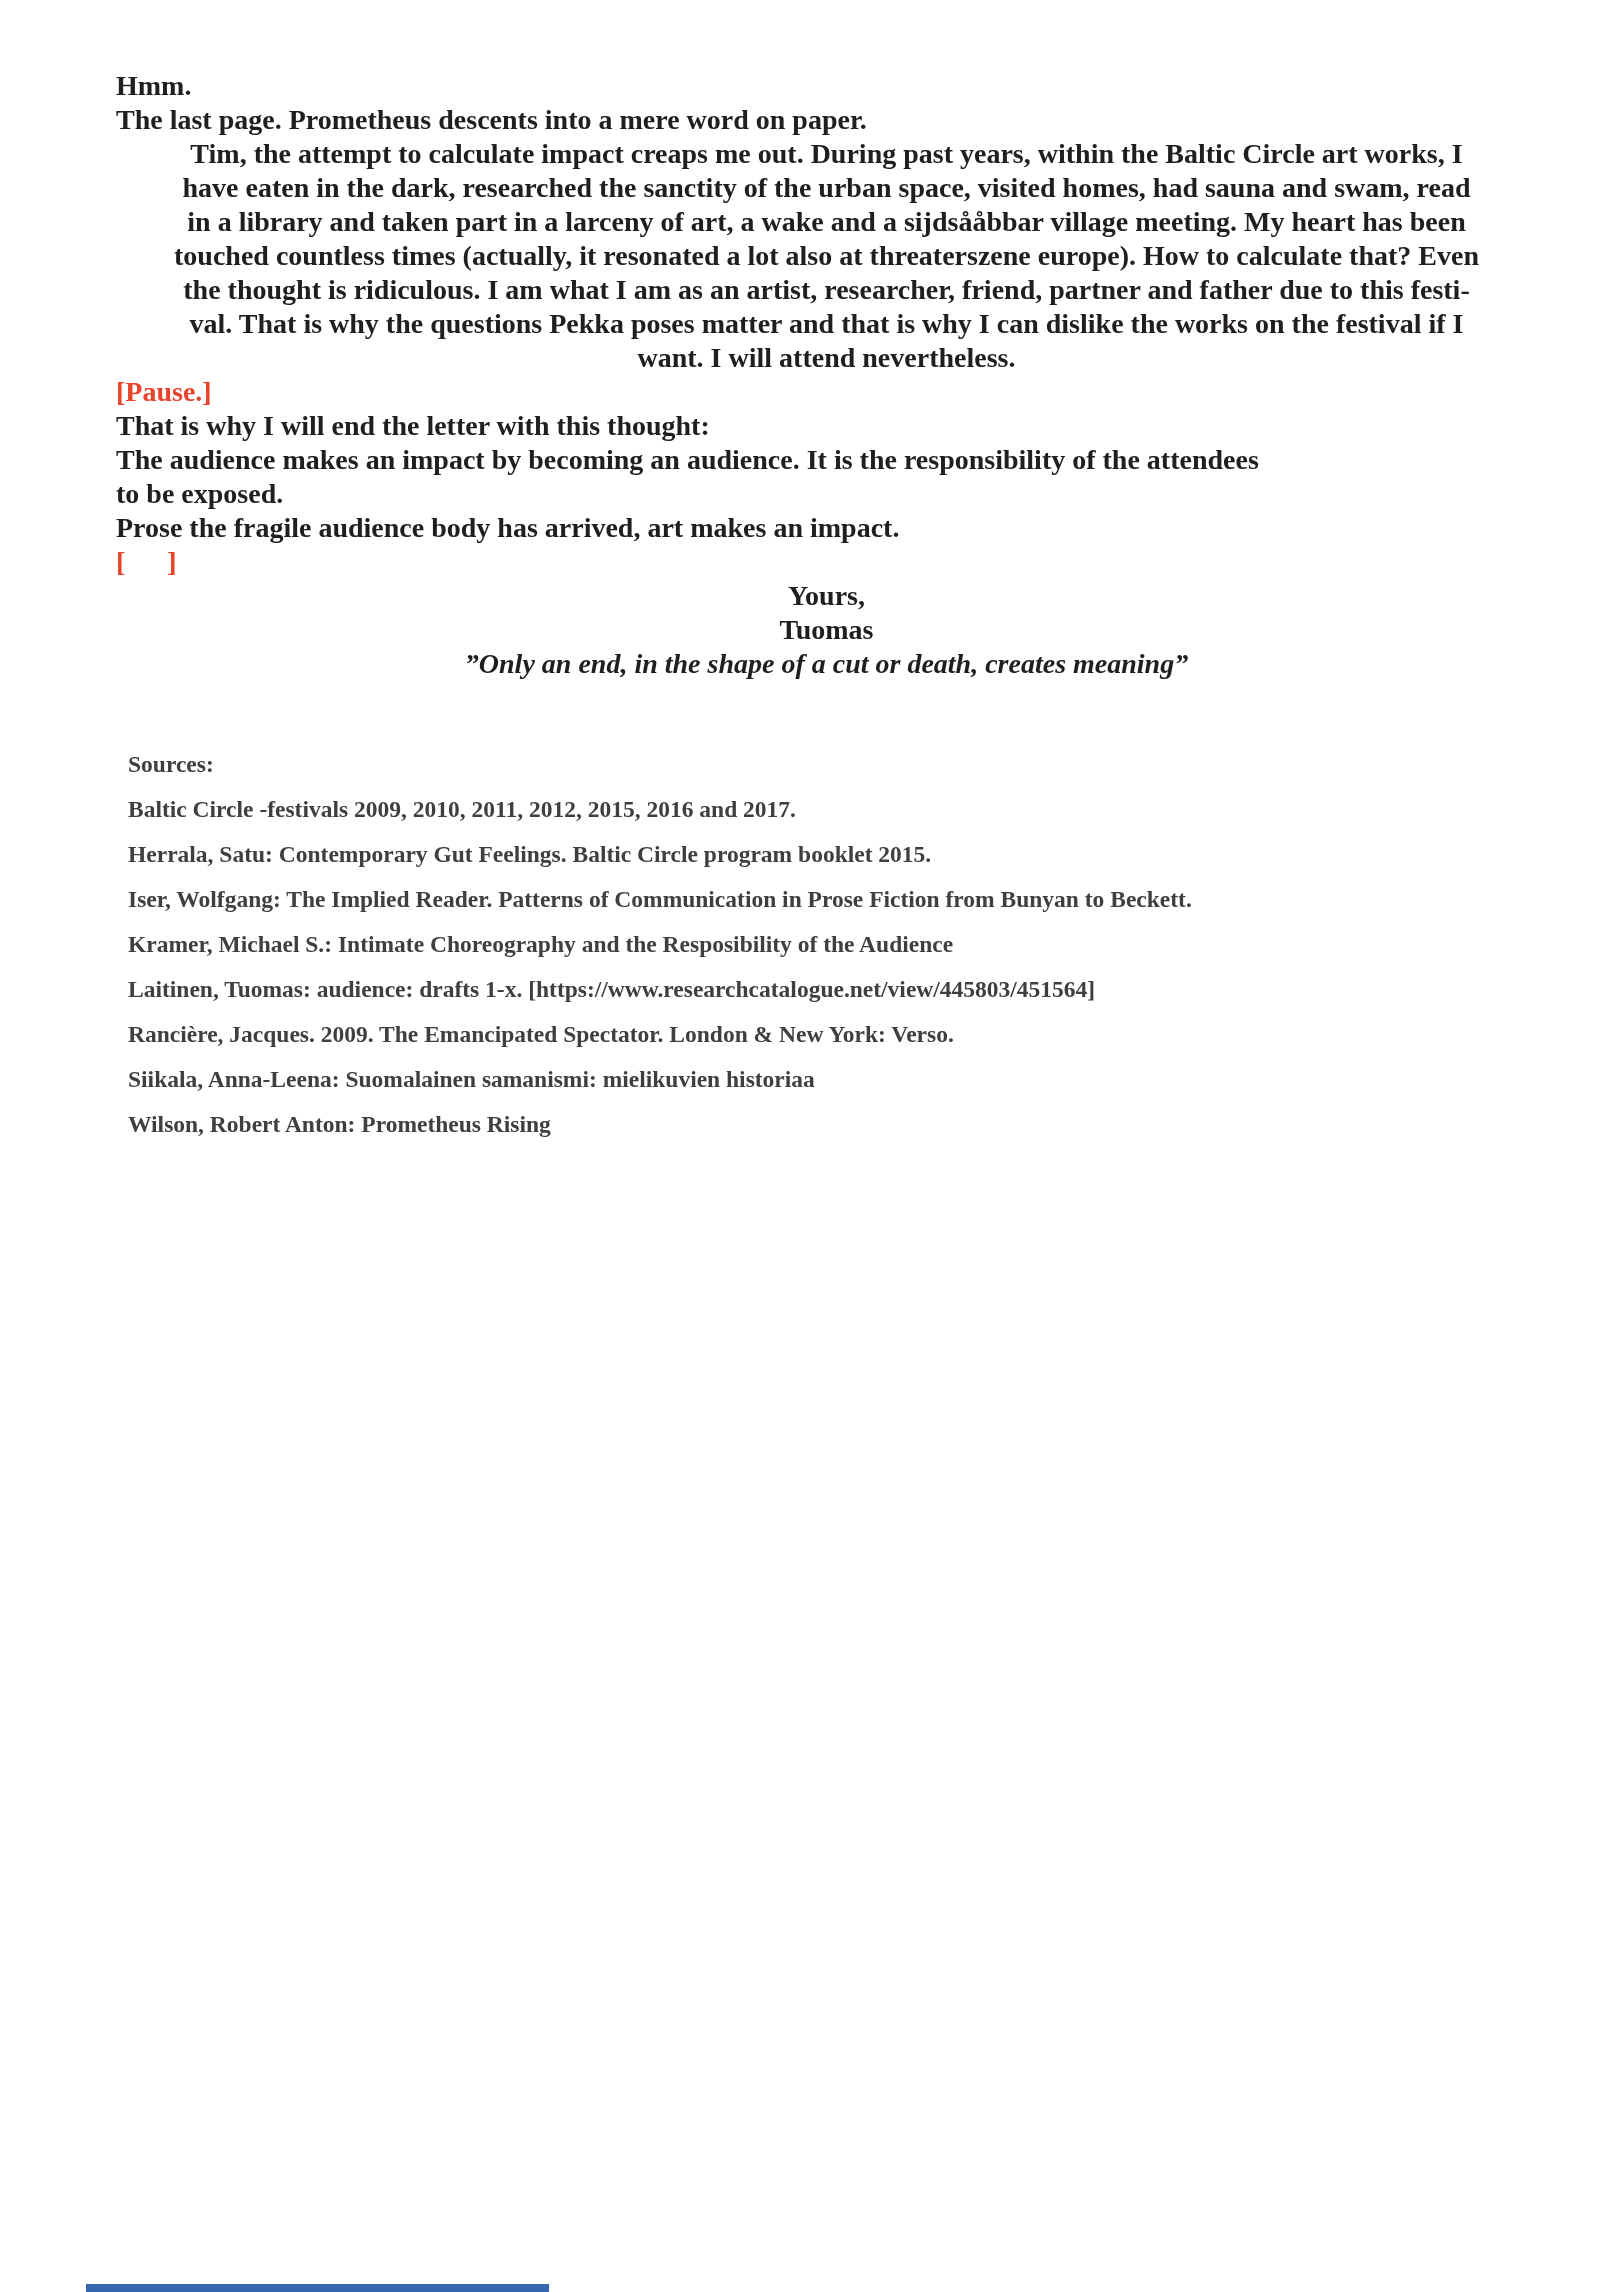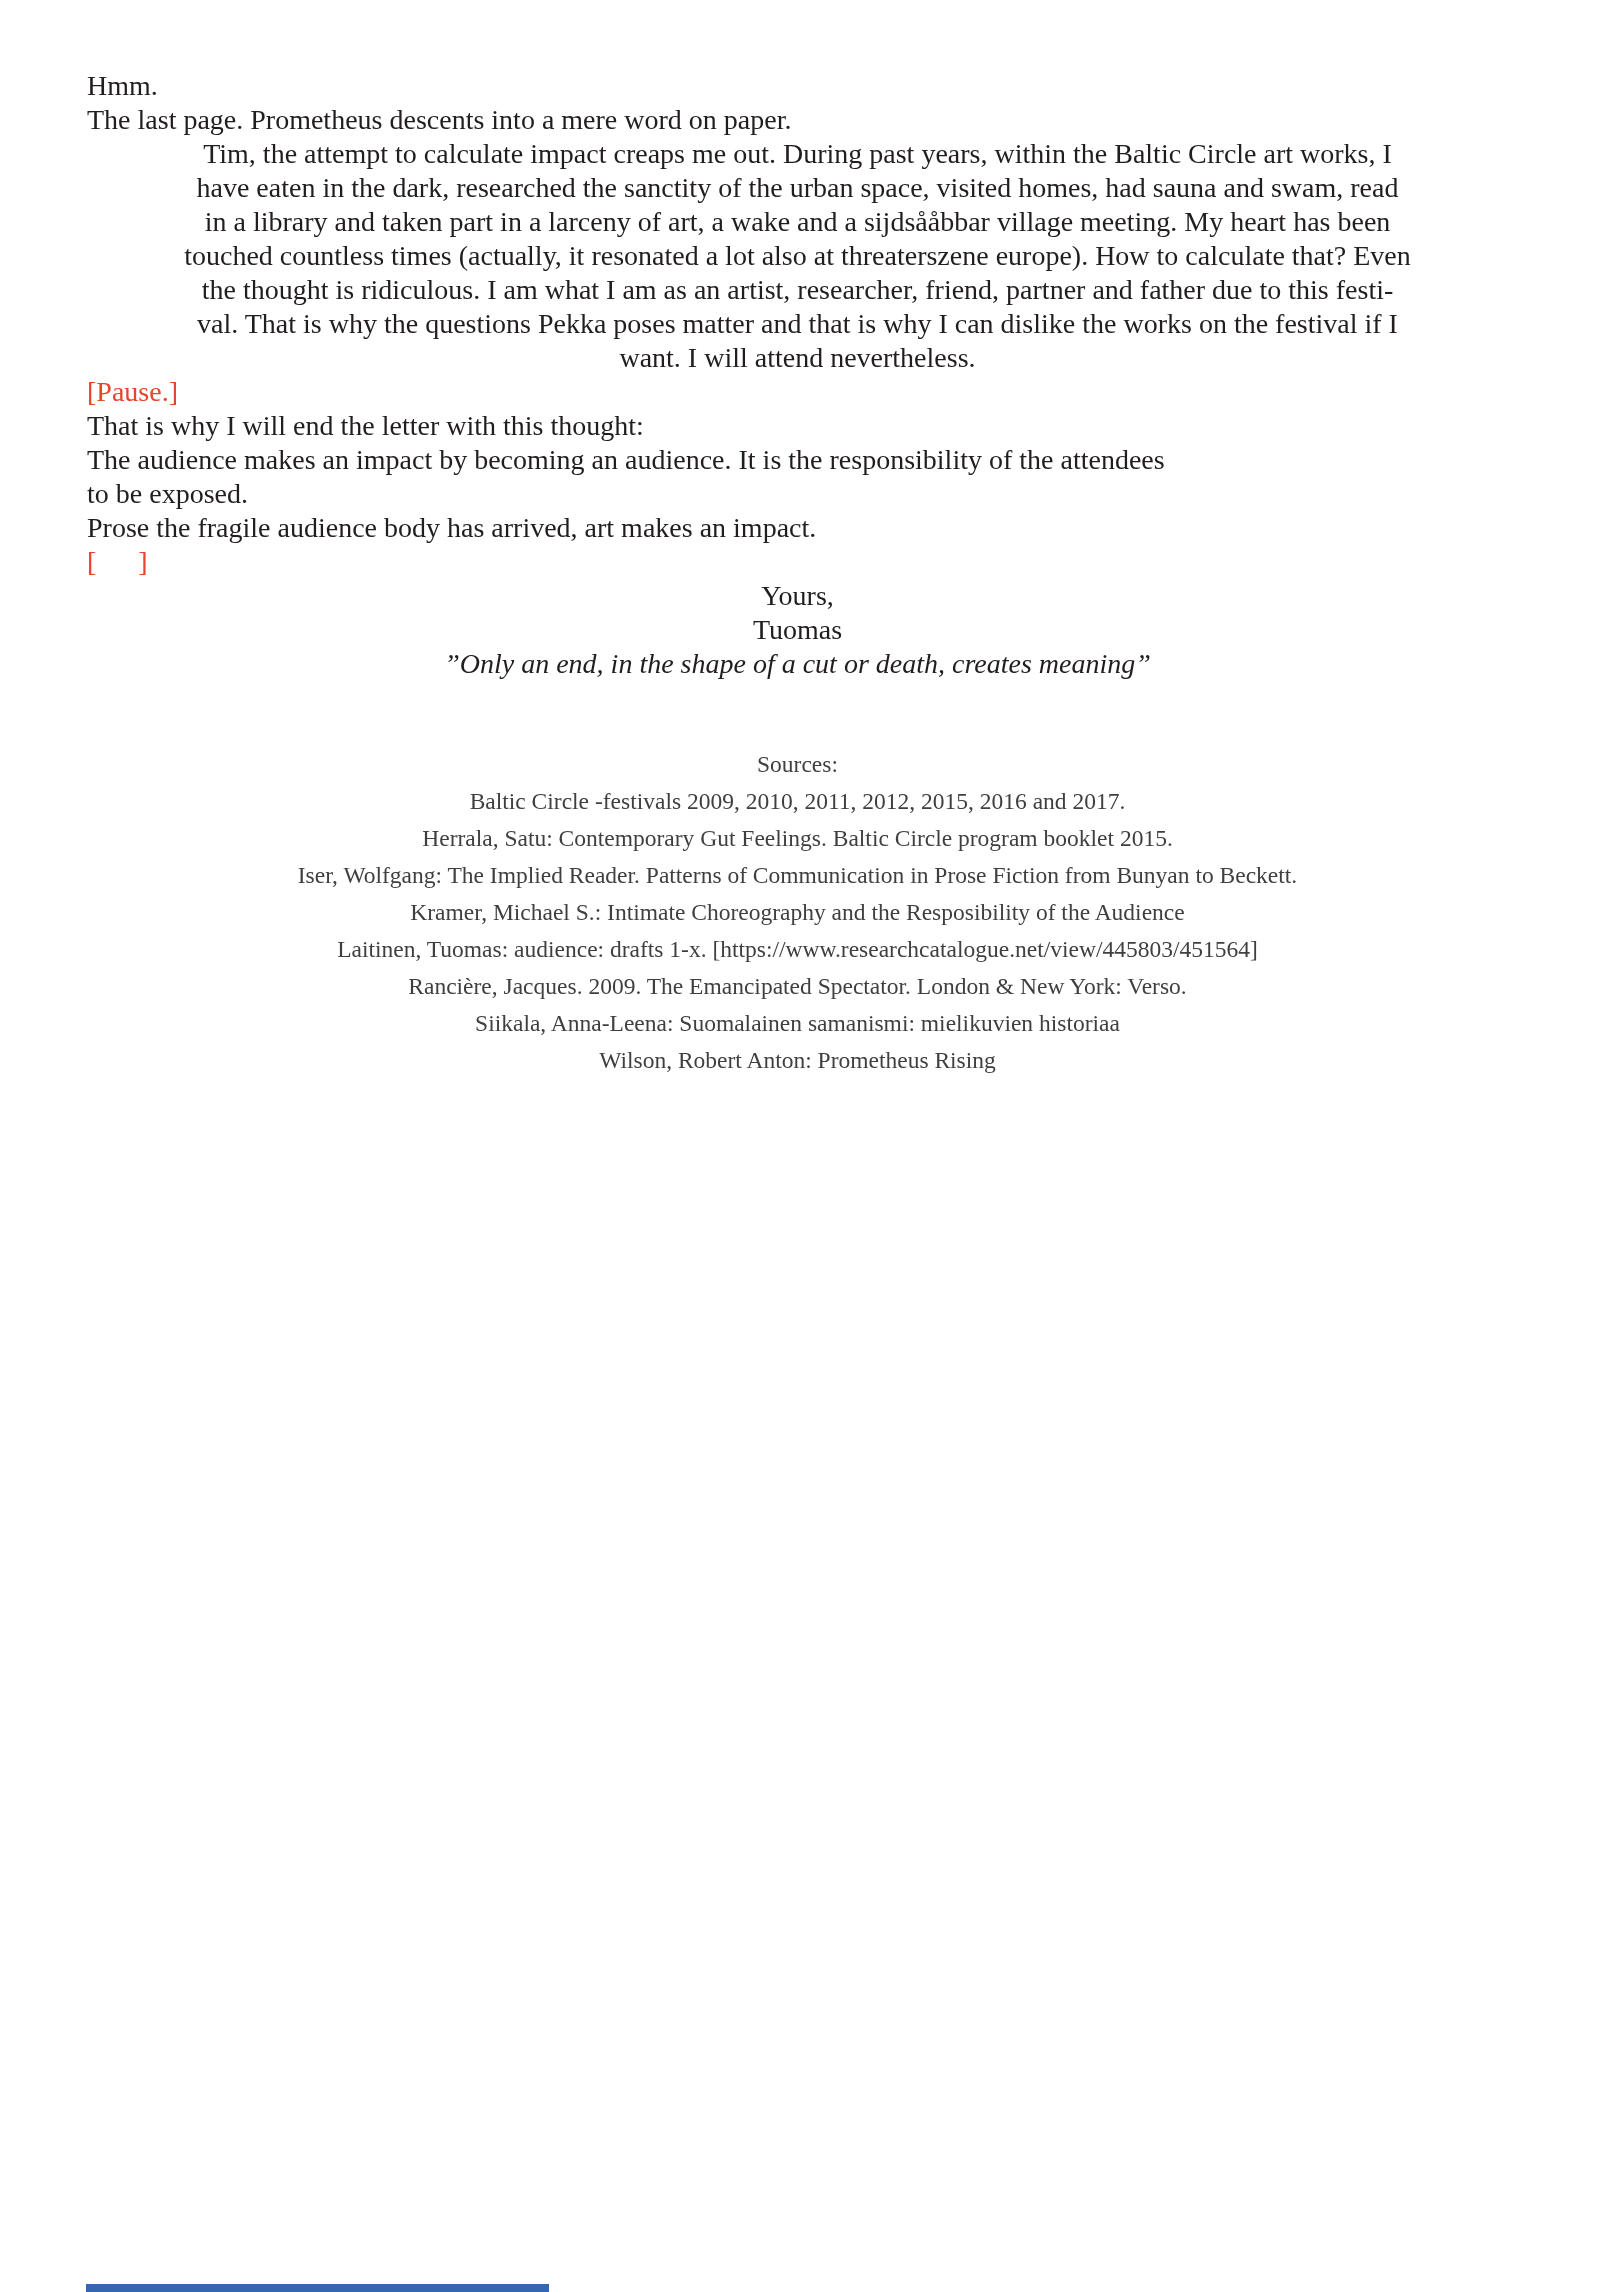--- a/index.html
+++ b/index.html
@@ -18,25 +18,26 @@
     position: relative;
     width: 1621px;
     height: 2293px;
     background: #ffffff;
     overflow: hidden;
     font-family: "Liberation Serif", "DejaVu Serif", serif;
     color: var(--ink);
   }
   .doc {
     position: absolute;
-    left: 87px;
+    left: 116px;
     top: 69px;
     width: 1421px;
     font-size: 28px;
     line-height: 34px;
+    font-weight: bold;
   }
   .doc p, .doc .para { margin: 0; padding: 0; }
   .line { white-space: nowrap; }
 
   .mt-40 { margin-top: 39px; }
   .mt-25 { margin-top: 24.5px; text-align: center; }
   .mt-20 { margin-top: 19.6px; }
   .mt-65 { margin-top: 64px; }
   .mt-35 { margin-top: 34px; }
   .mt-30 { margin-top: 29px; }
@@ -49,21 +50,21 @@
     white-space: pre;
   }
   .quote-line {
     font-style: italic;
   }
   .sources {
     font-size: 23.5px;
     line-height: 33px;
     color: var(--ink-soft);
   }
-  .sources .line { margin: 4px; text-align: center; }
+  .sources .line { margin: 12px; }
   .footer-bar {
     position: absolute;
     left: 86px;
     bottom: 0;
     width: 463px;
     height: 8.8px;
     background: var(--footer-blue);
   }
 </style>
 </head>

